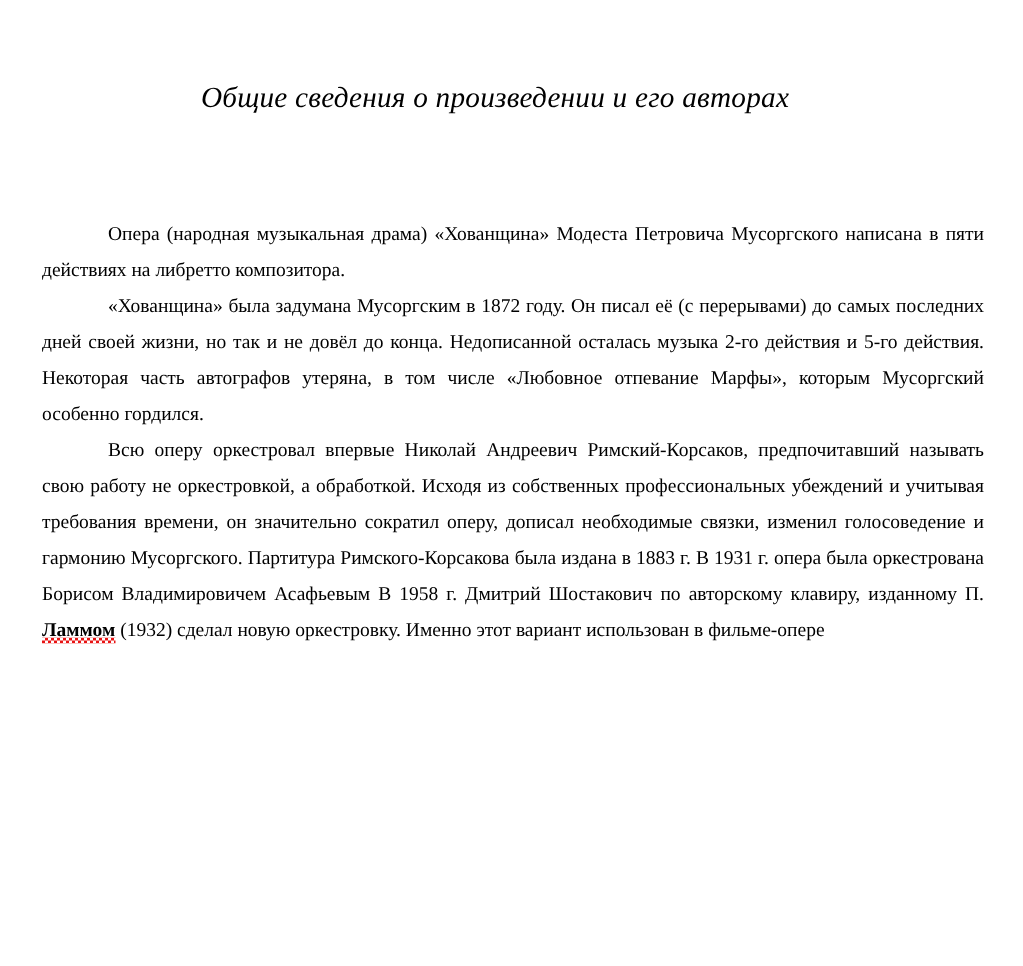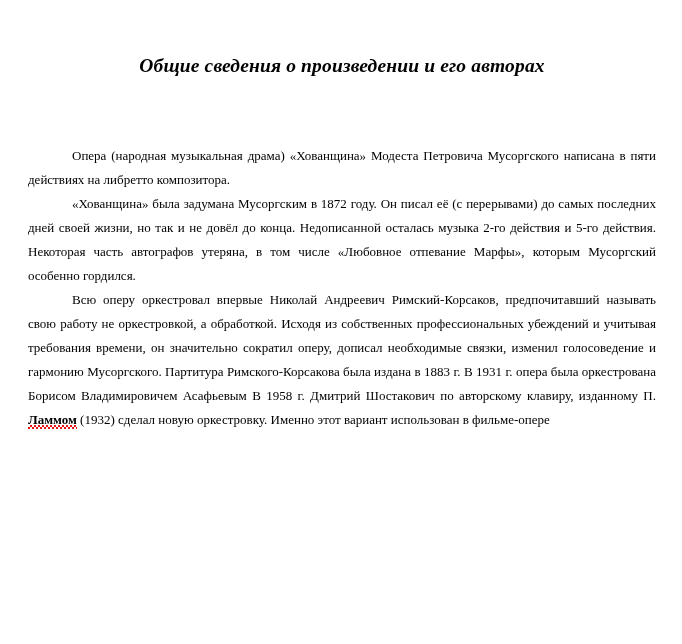--- a/index.html
+++ b/index.html
@@ -21,25 +21,25 @@
     position: relative;
     width: 682px;
     height: 644px;
     background: #ffffff;
     box-sizing: border-box;
   }
 
   
   .doc-title {
     position: absolute;
-    left: 28px;
+    left: 16px;
     top: 40px;
     width: 628px;
     text-align: center;
-    font-weight: bold;
+    font-weight: normal;
     font-style: italic;
     font-size: 19.5px;
     line-height: 26px;
     letter-spacing: 0.15px;
     white-space: nowrap;
   }
 
   
   .body-block {
     position: absolute;

